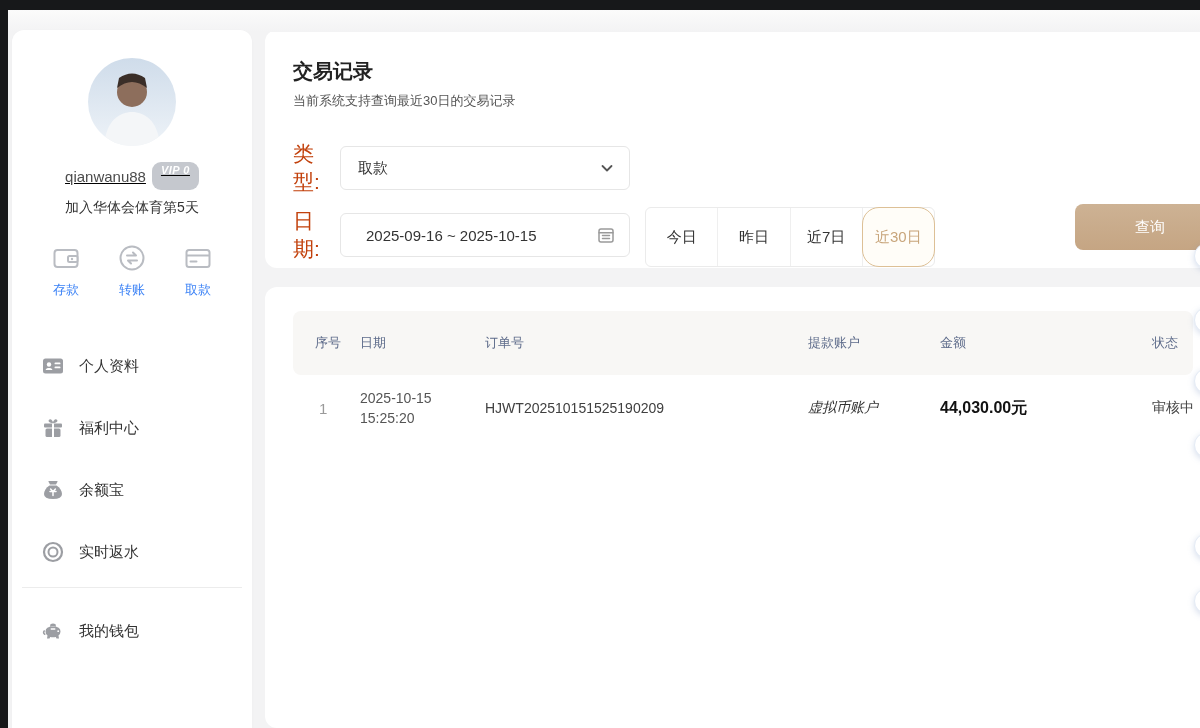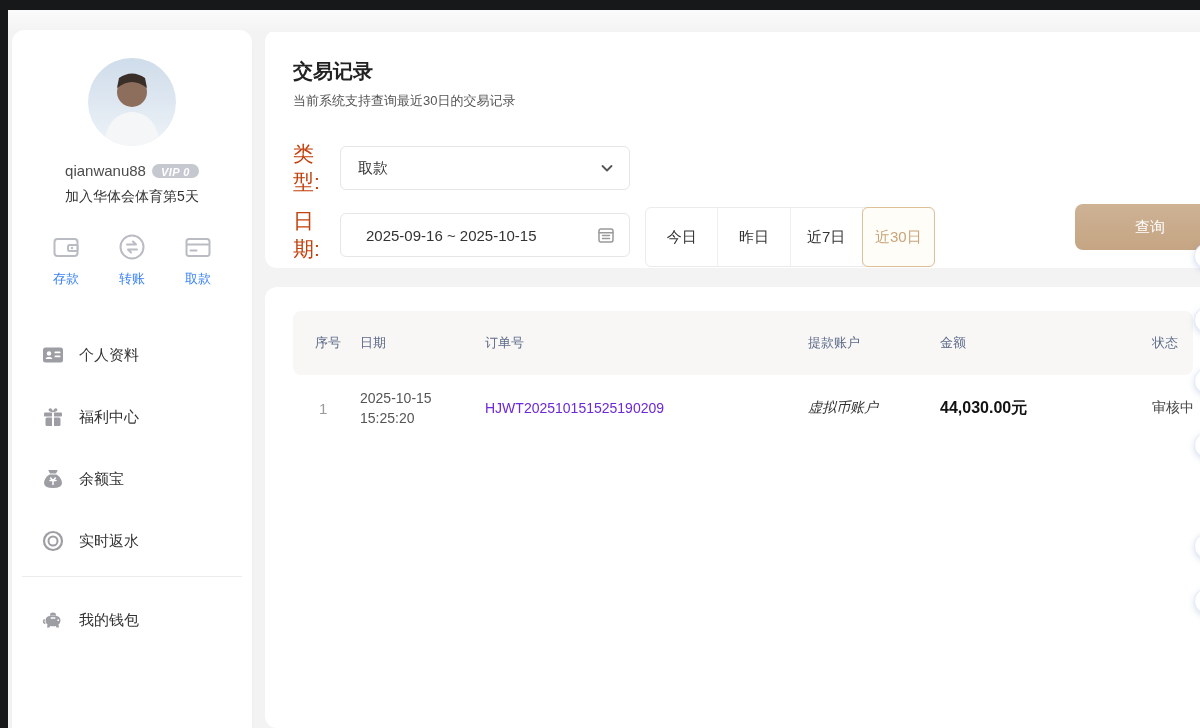--- a/index.html
+++ b/index.html
@@ -9,24 +9,24 @@
   .frame-top { position:absolute; top:0; left:0; width:1200px; height:10px; background:#17181a; z-index:50; }
   .frame-top-fade { position:absolute; top:10px; left:0; width:1200px; height:22px;
     background:linear-gradient(#fbfbfb,#f3f3f4); z-index:1; }
   .frame-left { position:absolute; top:0; left:0; width:8px; height:728px; background:#17181a; z-index:51; }
 
   .card { background:#fff; border-radius:12px; position:absolute; }
 
   
   .sidebar { left:12px; top:30px; width:240px; height:720px; z-index:5; box-shadow:0 1px 3px rgba(0,0,0,.03); }
   .avatar { width:88px; height:88px; border-radius:50%; margin:28px auto 0; overflow:hidden; display:block; }
-  .user-row { margin-top:16px; display:flex; justify-content:center; align-items:center; gap:6px; }
+  .user-row { margin-top:16px; display:flex; justify-content:center; align-items:center; gap:6px;text-decoration:underline; }
   .username { font-size:15px; color:#4c4c4c; }
   .vip-badge { background:#c5c8ce; color:#fff; font-size:11px; font-weight:bold; font-style:italic;
-    padding:2px 9px 0; border-radius:9px; letter-spacing:.5px; }
+    padding:2px 9px 14px; border-radius:9px; letter-spacing:.5px; }
   .join-text { margin-top:9px; text-align:center; font-size:14px; color:#333; }
   .actions { margin-top:26px; padding:0 28px; display:flex; justify-content:space-between; }
   .action { display:flex; flex-direction:column; align-items:center; gap:8px; cursor:pointer; width:52px; }
   .action svg { width:30px; height:30px; }
   .action-label { font-size:13px; color:#3b82f6; }
   .menu { margin-top:36px; padding:0 30px; }
   .menu-item { height:62px; display:flex; align-items:center; gap:15px; cursor:pointer; }
   .menu-item svg { width:22px; height:22px; flex:none; }
   .menu-label { font-size:15px; color:#333; }
   .divider { height:1px; background:#ececec; margin:4px 10px; }
@@ -43,37 +43,37 @@
   .select-box, .date-box { width:290px; height:44px; border:1px solid #e6e6e6; border-radius:6px;
     background:#fff; display:flex; align-items:center; padding:0 14px 0 17px; cursor:pointer; }
   .select-value { flex:1; font-size:15px; color:#333; }
   .date-input { flex:1; border:none; outline:none; font-size:15px; color:#333; padding-left:8px;
     background:transparent; font-family:inherit; }
   .quick-group { position:absolute; left:380px; top:177px; width:290px; height:60px;
     border:1px solid #ebebeb; border-radius:6px; display:flex; background:#fff; }
   .quick-btn { flex:1; display:flex; align-items:center; justify-content:center; font-size:15px;
     color:#333; cursor:pointer; border-right:1px solid #efefef; }
   .quick-btn:last-child { border-right:none; }
-  .quick-btn.active { margin:-1px; border:1px solid #ddc096; border-radius:6px; color:#c8a57b;
+  .quick-btn.active { margin:-1px; border:1px solid #ddc096; border-radius:17px; color:#c8a57b;
     background:#fffdf8; z-index:2; }
   .query-btn { position:absolute; left:810px; top:174px; width:150px; height:46px; border:none;
     border-radius:8px; background:linear-gradient(#cdb294,#c5a583); color:#fff; font-size:15px;
     cursor:pointer; font-family:inherit; }
 
   
   .table-card { left:265px; top:287px; width:960px; height:441px; }
   .tbl-grid { display:grid; grid-template-columns:45px 125px 323px 132px 212px 120px;
     padding-left:22px; align-items:center; }
   .tbl-header { position:absolute; left:28px; top:24px; width:900px; height:64px;
     background:#f8f7f5; border-radius:8px; }
   .tbl-header .th { font-size:13px; color:#5d6b8a; }
   .tbl-row { position:absolute; left:28px; top:88px; width:900px; height:66px; }
   .cell-index { font-size:15px; color:#9a9a9a; padding-left:4px; }
   .cell-date { font-size:14px; color:#555; line-height:1.45; }
-  .cell-order { font-size:14px; color:#6d28d9; }
+  .cell-order { font-size:14px; color:#404040; }
   .cell-account { font-size:14px; color:#333;font-style:italic; }
   .cell-amount { font-size:16px; color:#121212; font-weight:bold; }
   .cell-status { font-size:14px; color:#444; }
 
   
   .edge-circle { position:absolute; left:1194px; width:26px; height:26px; border-radius:50%;
     background:#fff; border:1px solid #e4ebf5; box-shadow:0 2px 6px rgba(110,140,190,.28); z-index:40;
     cursor:pointer; }
 </style>
 </head>

